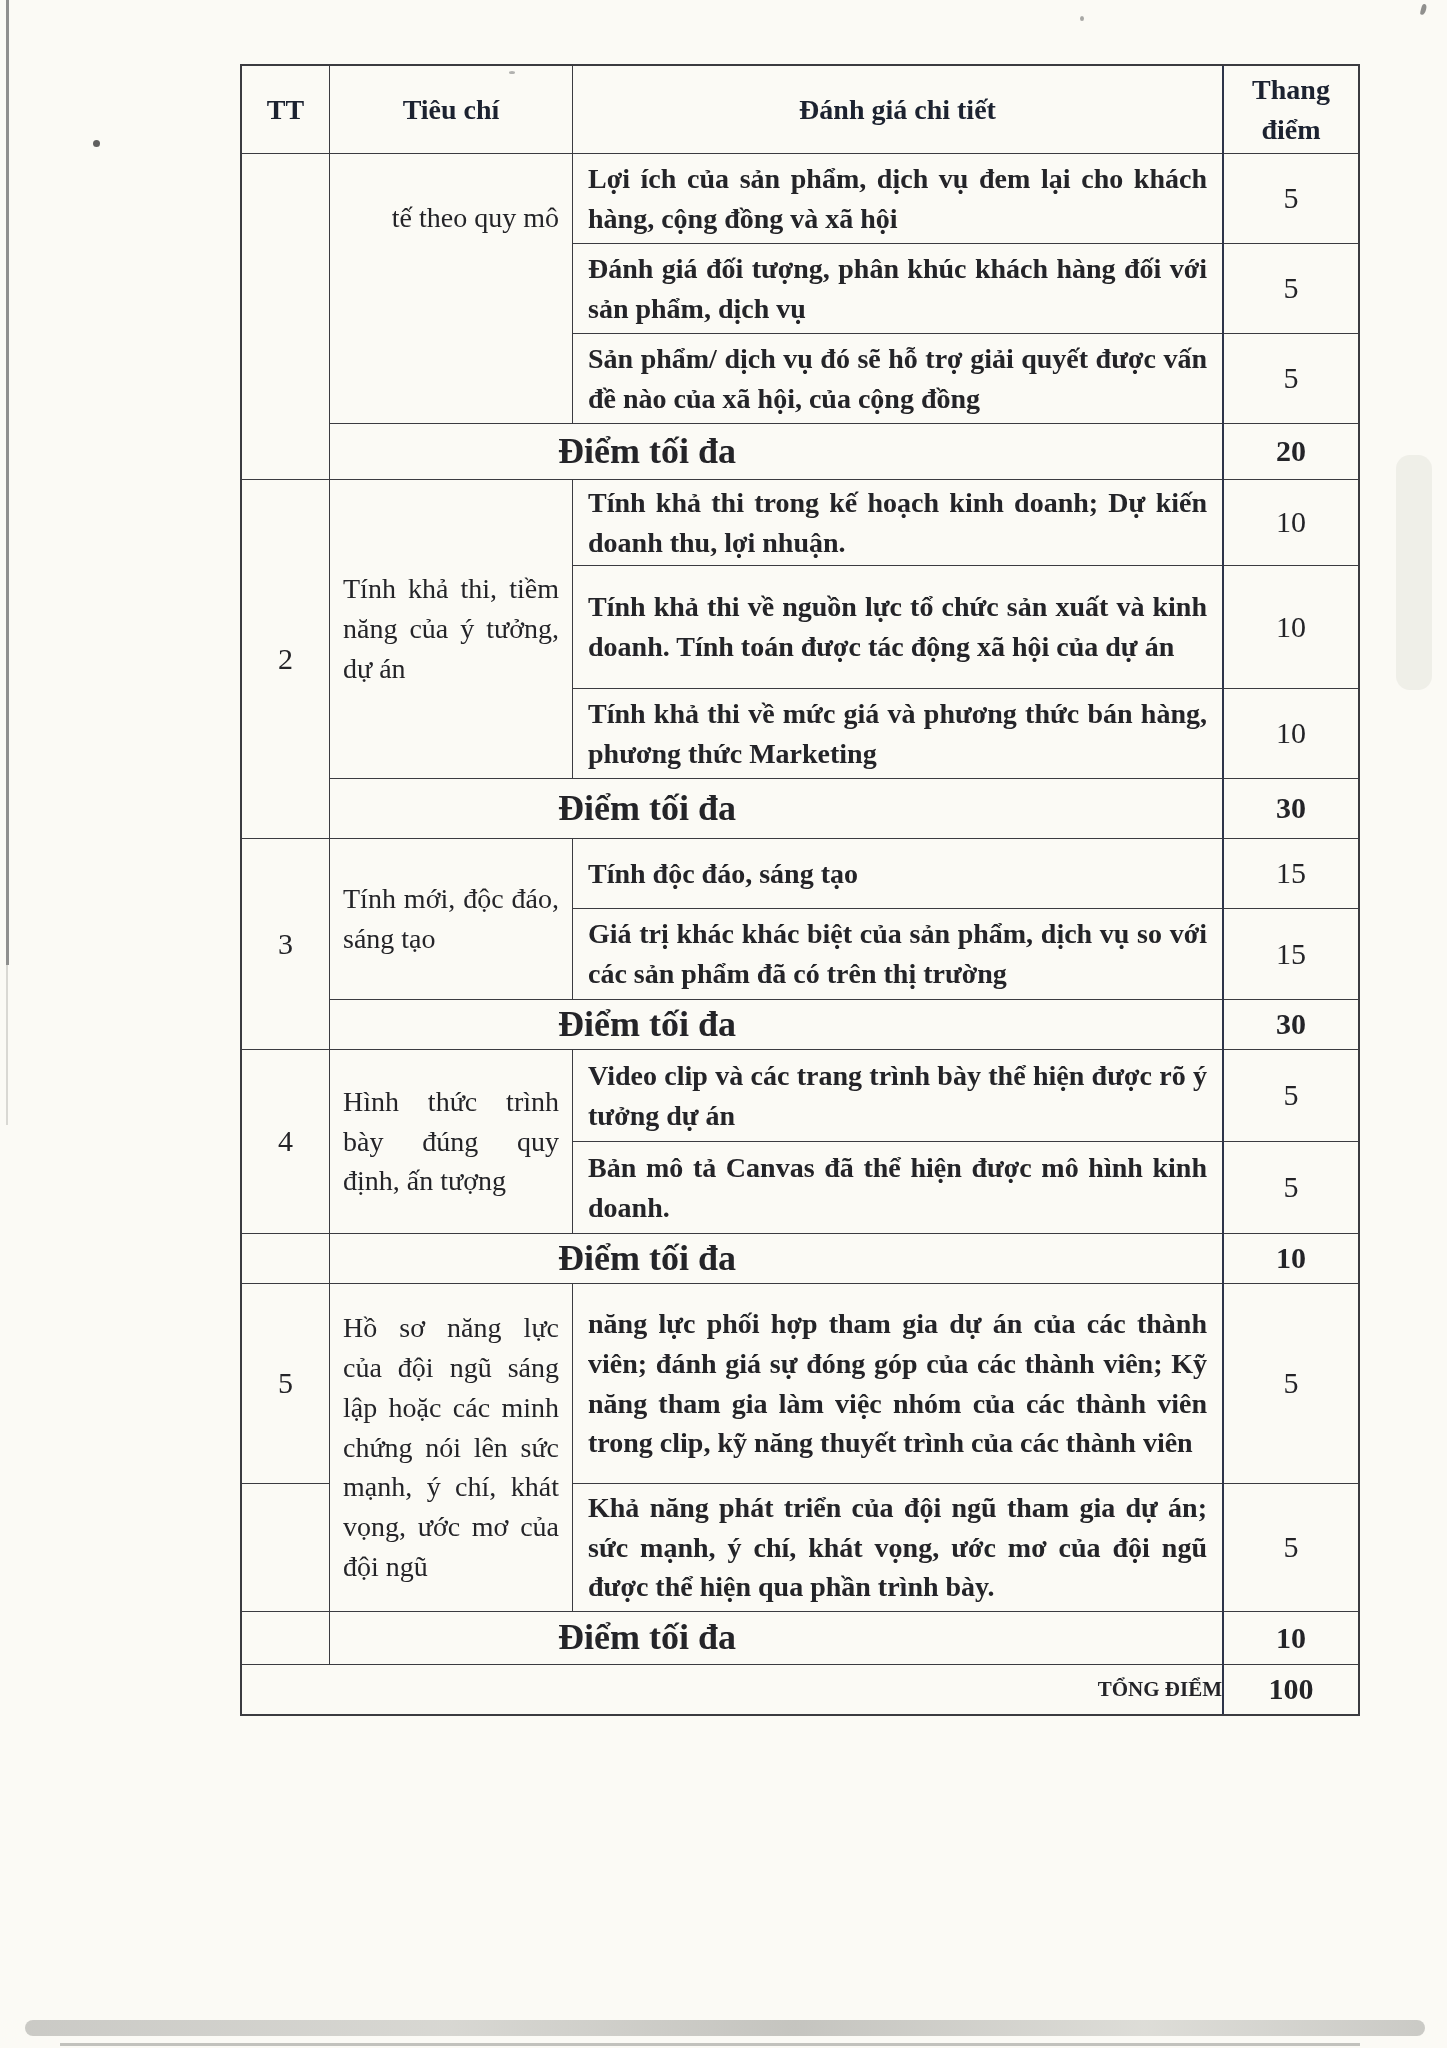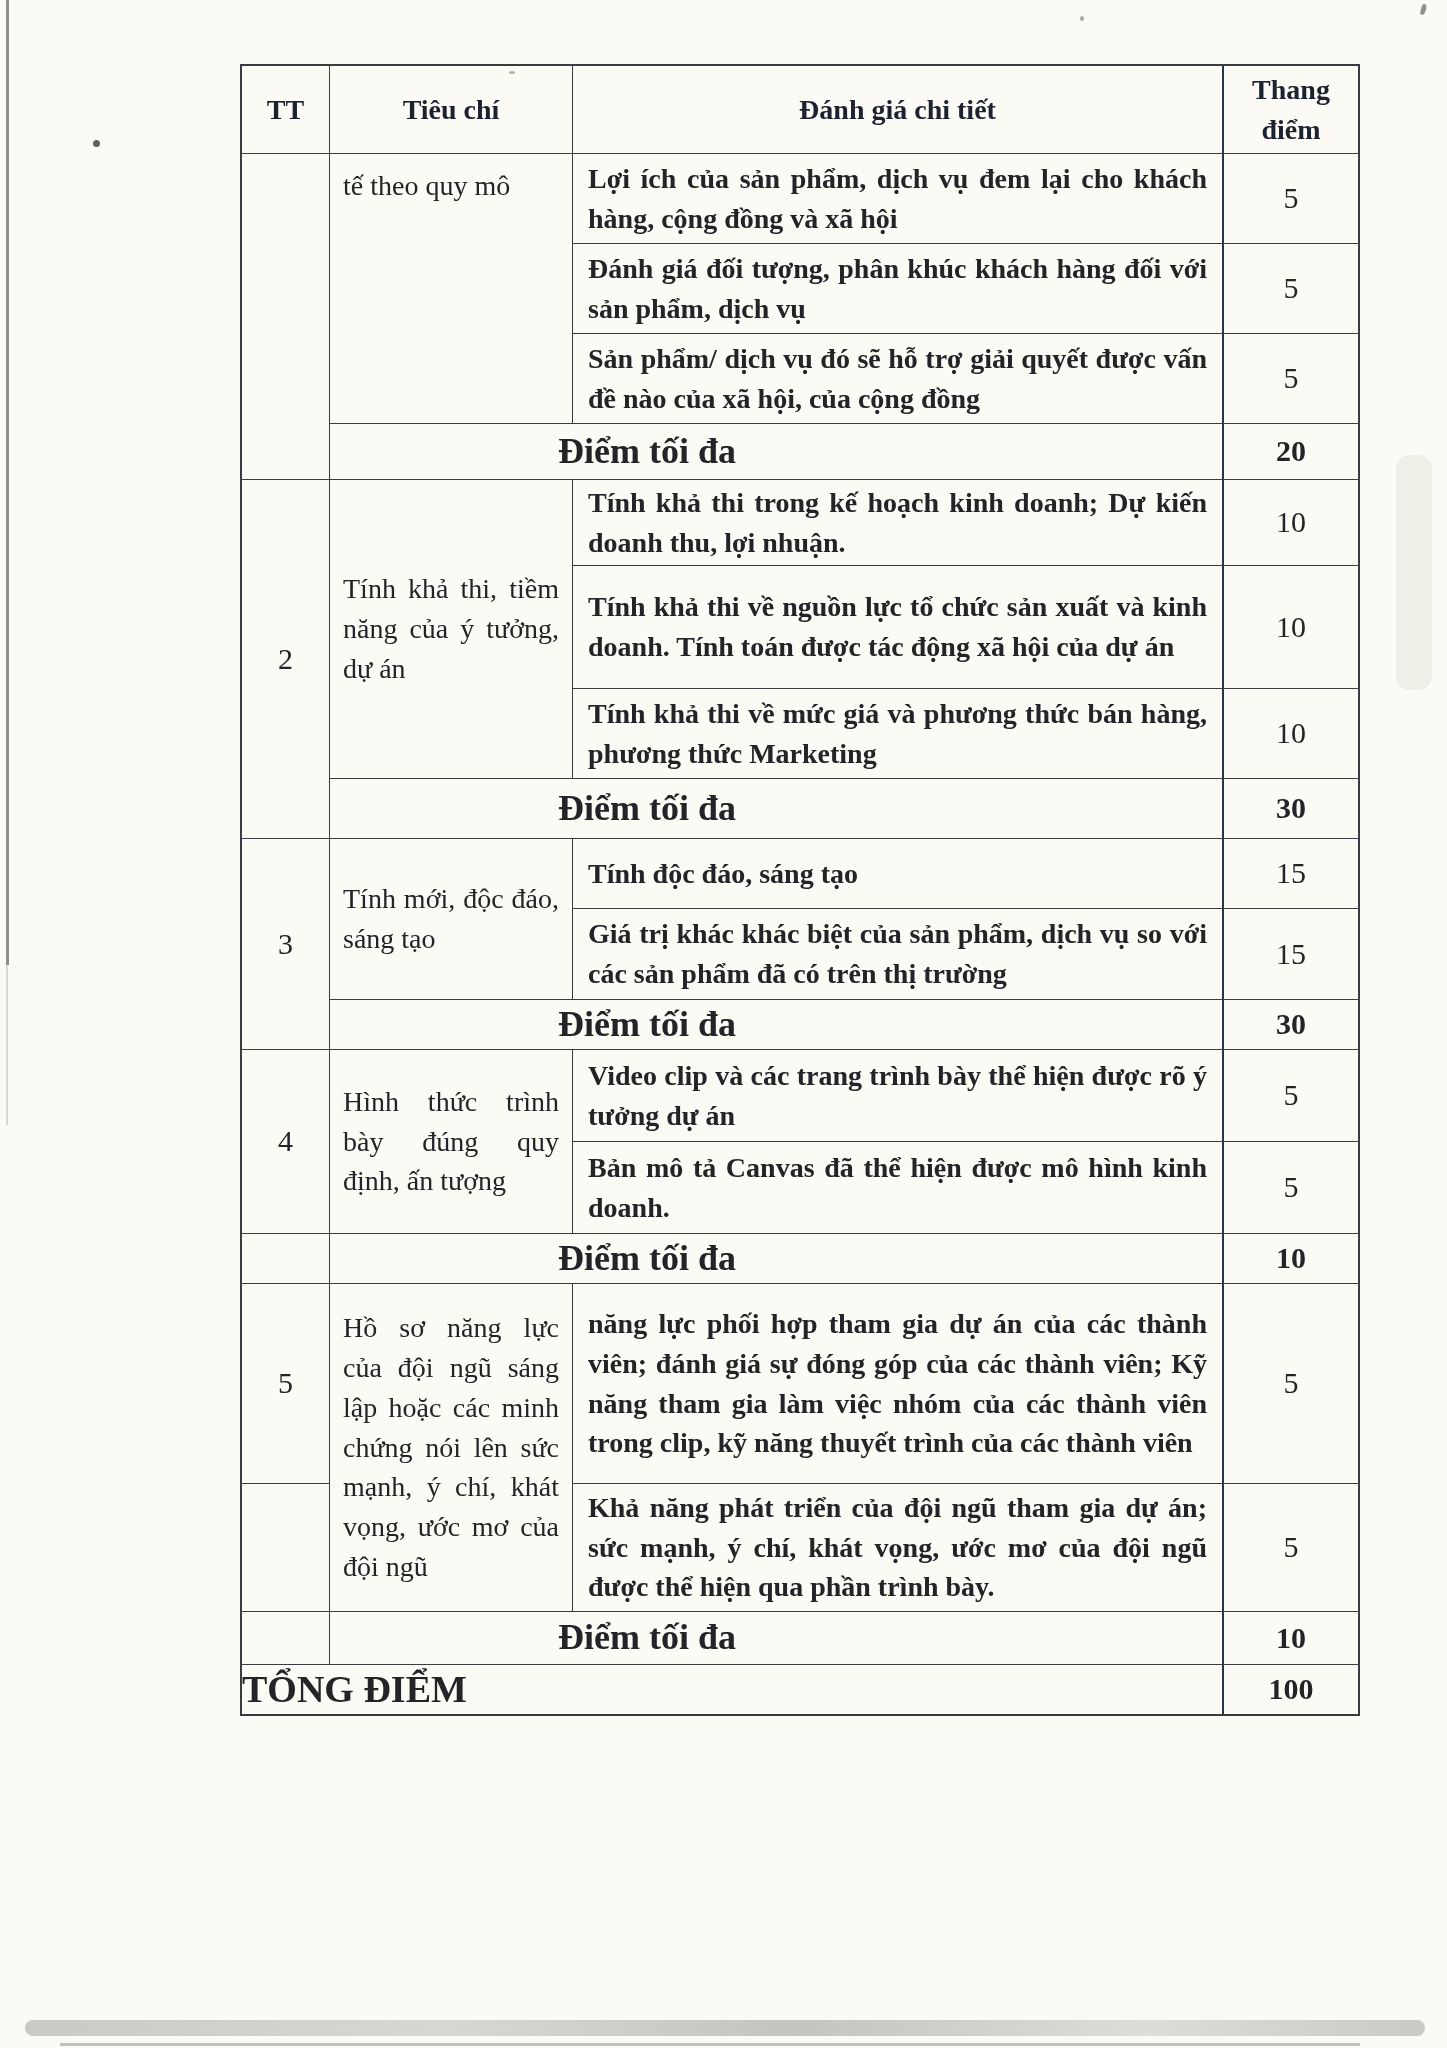--- a/index.html
+++ b/index.html
@@ -28,26 +28,26 @@
   }
   .no-r{border-right:none;}
   .no-b{border-bottom:none;}
   .edge-strong{border-right-width:2px;border-right-color:var(--line_strong);}
   .header{justify-content:center;text-align:center;font-weight:bold;color:var(--ink_header);padding:4px 6px;}
   .detail{padding:4px 15px;}
   .detail span{display:block;width:100%;text-align:justify;font-weight:bold;}
   .crit{padding:6px 13px;}
   .crit span{display:block;width:100%;text-align:justify;}
   .crit-top{align-items:flex-start;padding-top:12px;}
-  .crit-top span{text-align:left;}
+  .crit-top span{text-align:right;margin-top:32px;}
   .score{justify-content:center;font-size:30px;}
   .bold{font-weight:bold;}
   .maxlabel{font-weight:bold;padding-left:228px;font-size:36px;}
   .ttcell{justify-content:center;font-size:30px;}
-  .total{justify-content:flex-start;font-weight:bold;font-size:38px;}
+  .total{justify-content:flex-end;font-weight:bold;font-size:21px;}
 
   .artifact{position:absolute;pointer-events:none;}
   #art-left-line{left:6px;top:0;width:3px;height:965px;background:#6b6b6b;opacity:.75;}
   #art-left-line2{left:6px;top:965px;width:2px;height:160px;background:#8a8a85;opacity:.3;}
   #art-dot1{left:93px;top:140px;width:7px;height:7px;border-radius:50%;background:#3a3a3a;opacity:.8;}
   #art-dot2{left:509px;top:71px;width:6px;height:3px;border-radius:50%;background:#777;opacity:.55;}
   #art-dot3{left:1080px;top:16px;width:4px;height:5px;border-radius:50%;background:#555;opacity:.5;}
   #art-comma{left:1421px;top:4px;width:5px;height:11px;border-radius:60% 60% 70% 30%;background:#4a4a4a;opacity:.6;transform:rotate(14deg);}
   #art-right-smudge{left:1396px;top:455px;width:36px;height:235px;background:#d9d9d2;opacity:.35;border-radius:14px;}
   #art-bottom-smudge{left:25px;top:2020px;width:1400px;height:16px;border-radius:8px;opacity:.5;

